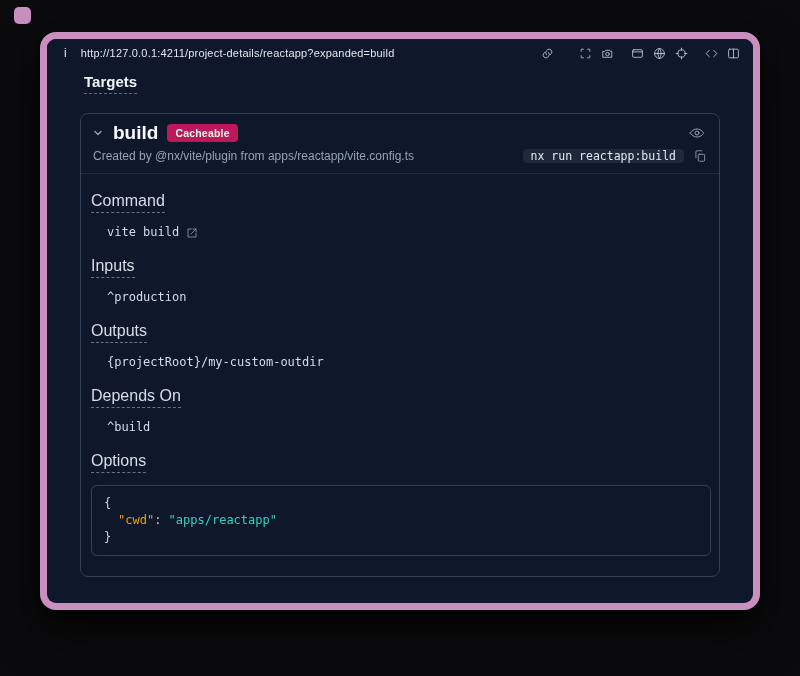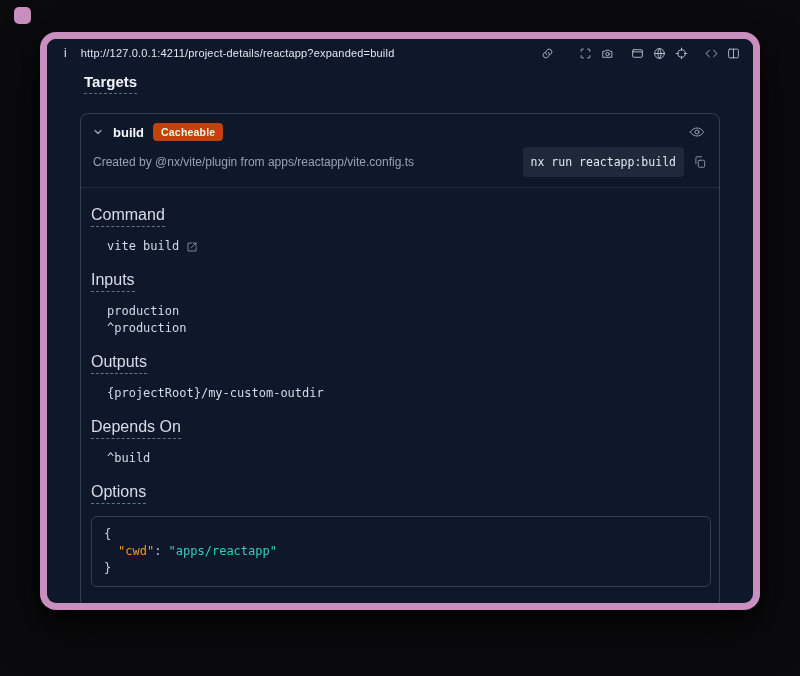--- a/index.html
+++ b/index.html
@@ -64,41 +64,41 @@
     margin-top: 18px;
     background: #0f172a;
   }
 
   .card-header {
     display: flex; align-items: center; gap: 9px;
     padding: 8px 12px 4px 11px;
   }
   .chev svg { width: 12px; height: 12px; stroke: #94a3b8; fill: none;
               stroke-width: 1.8; stroke-linecap: round; stroke-linejoin: round; display: block; }
-  .target-name { font-size: 13px; font-weight: bold; color: #f8fafc; }
+  .target-name { font-size: 19px; font-weight: bold; color: #f8fafc; }
   .badge {
-    background: #c2410c; color: #dcfce7;
+    background: #be185d; color: #dcfce7;
     font-size: 10.5px; font-weight: 600;
     padding: 3px 8px; border-radius: 4px;
     letter-spacing: 0.2px;
   }
   .eye-btn { margin-left: auto; background: none; border: none; cursor: pointer; padding: 2px; }
   .eye-btn svg { width: 16px; height: 16px; stroke: #94a3b8; fill: none;
                  stroke-width: 1.5; stroke-linecap: round; stroke-linejoin: round; display: block; }
 
   .card-subheader {
     display: flex; align-items: center;
     padding: 1px 12px 10px 12px;
     border-bottom: 1px solid rgba(51,65,85,0.5);
   }
   .created-by { color: #94a3b8; font-size: 12px; }
   .run-chip {
     margin-left: auto;
     background: #1e293b; color: #e2e8f0;
-    font-size: 11.5px; padding: 8px 8px; border-radius: 4px;
+    font-size: 11.5px; padding: 0 8px; border-radius: 4px;
     white-space: nowrap;
   }
   .copy-btn { margin-left: 9px; background: none; border: none; cursor: pointer; padding: 0; }
   .copy-btn svg { width: 14px; height: 14px; stroke: #94a3b8; fill: none;
                   stroke-width: 1.5; stroke-linecap: round; stroke-linejoin: round; display: block; }
 
   .sections { padding: 2px 8px 20px 10px; }
   .section { margin-top: 16px; }
   .section-label {
     font-size: 16px; color: #d7dee8;
@@ -233,21 +233,20 @@
                       <path d="M14 4h6v6"></path>
                       <path d="M10 14L20 4"></path>
                       <path d="M20 13v7H4V4h7"></path>
                     </svg></span></button>
             </div>
           </div>
 
           <div class="section">
             <span class="section-label">Inputs</span>
             <div class="section-body">
-              <div>production</div>
               <div>^production</div>
             </div>
           </div>
 
           <div class="section">
             <span class="section-label">Outputs</span>
             <div class="section-body">
               <div>{projectRoot}/my-custom-outdir</div>
             </div>
           </div>

